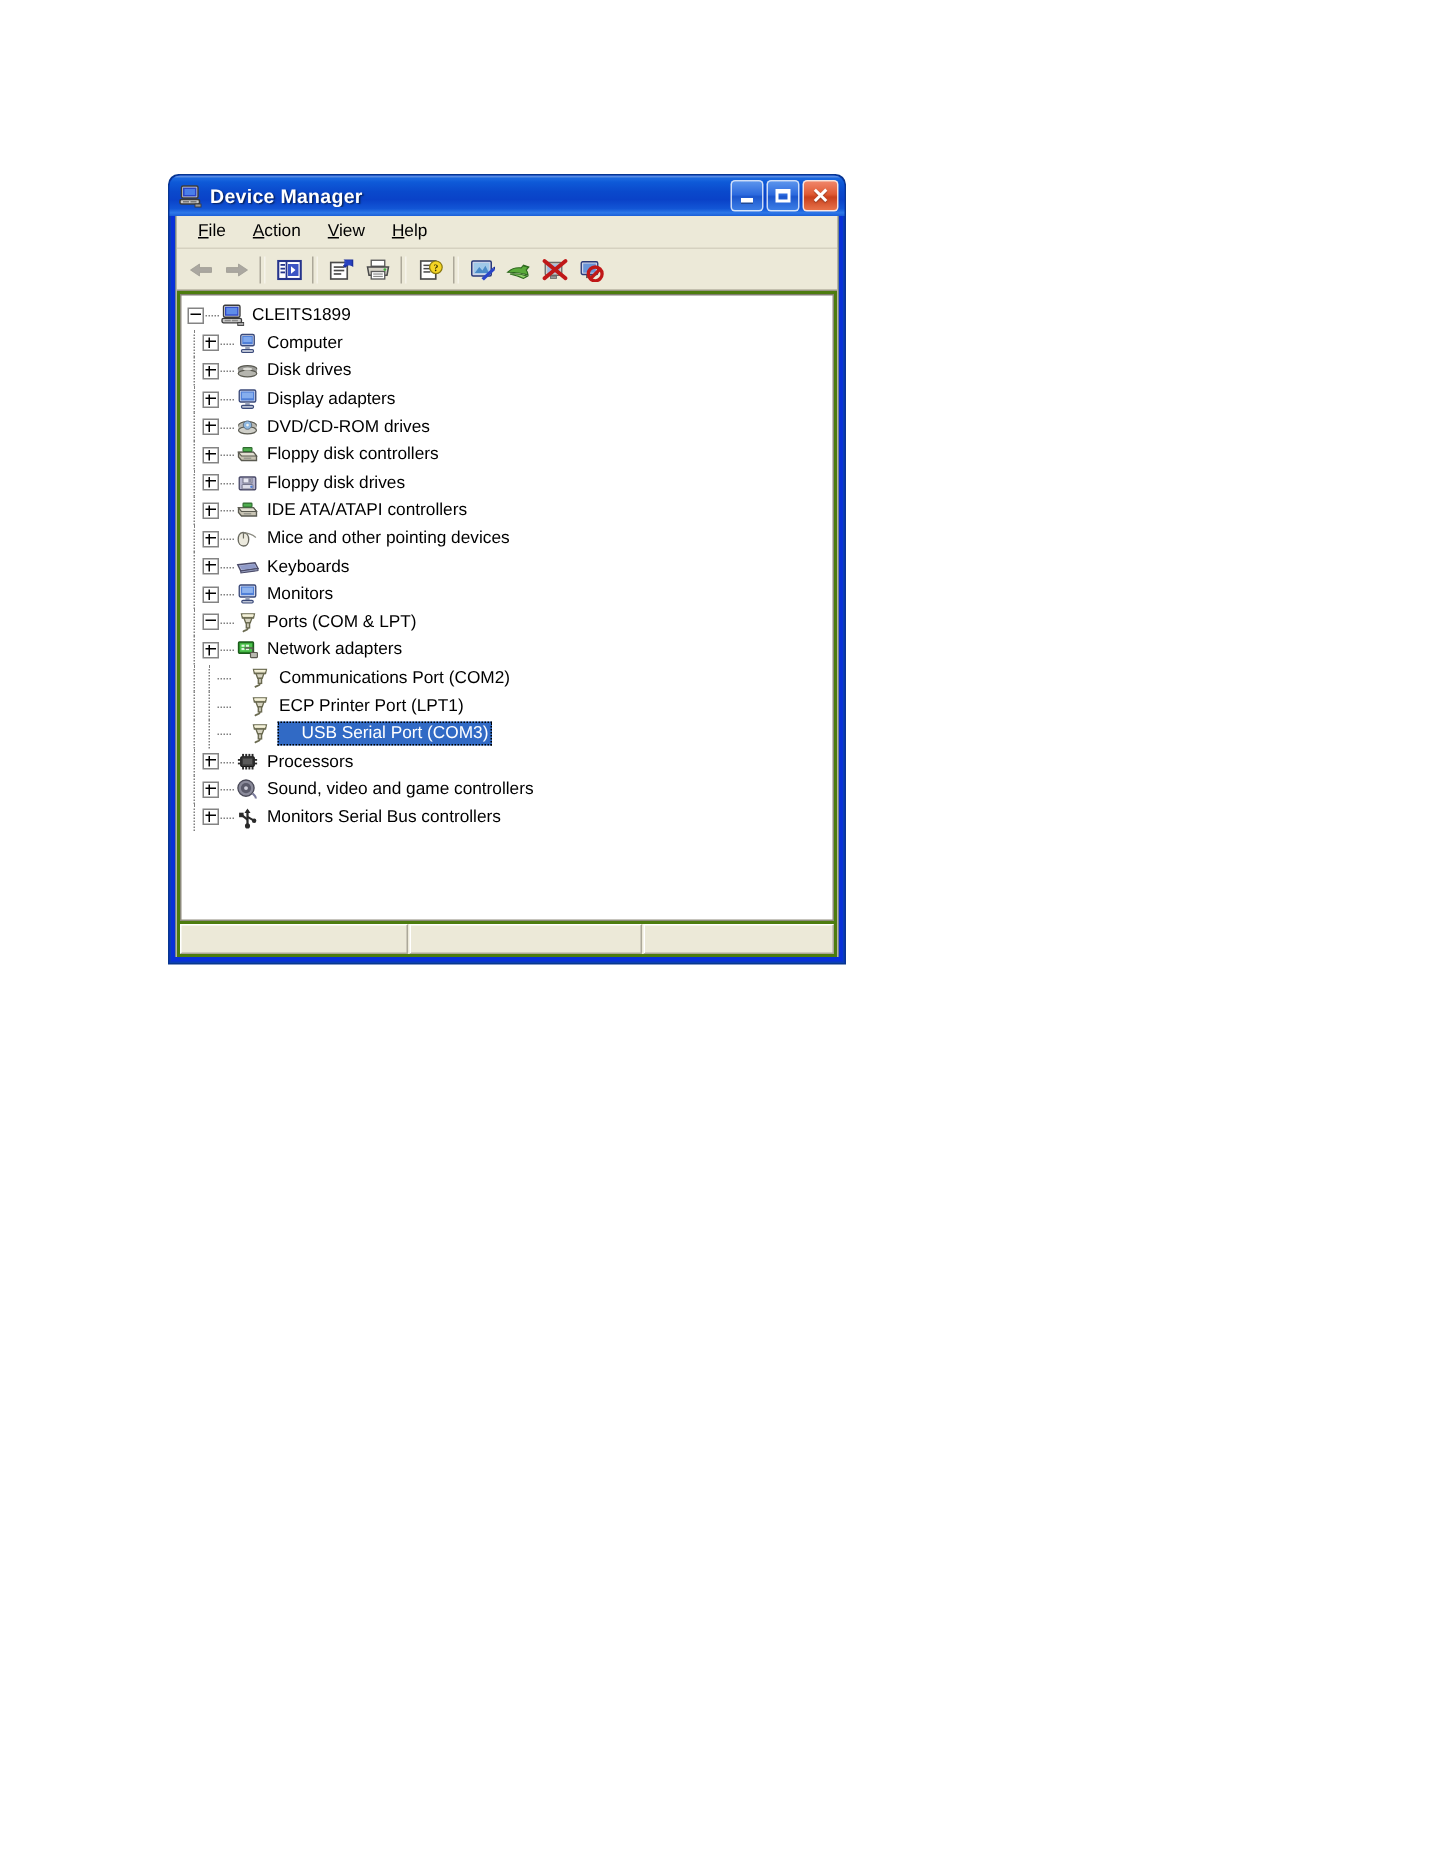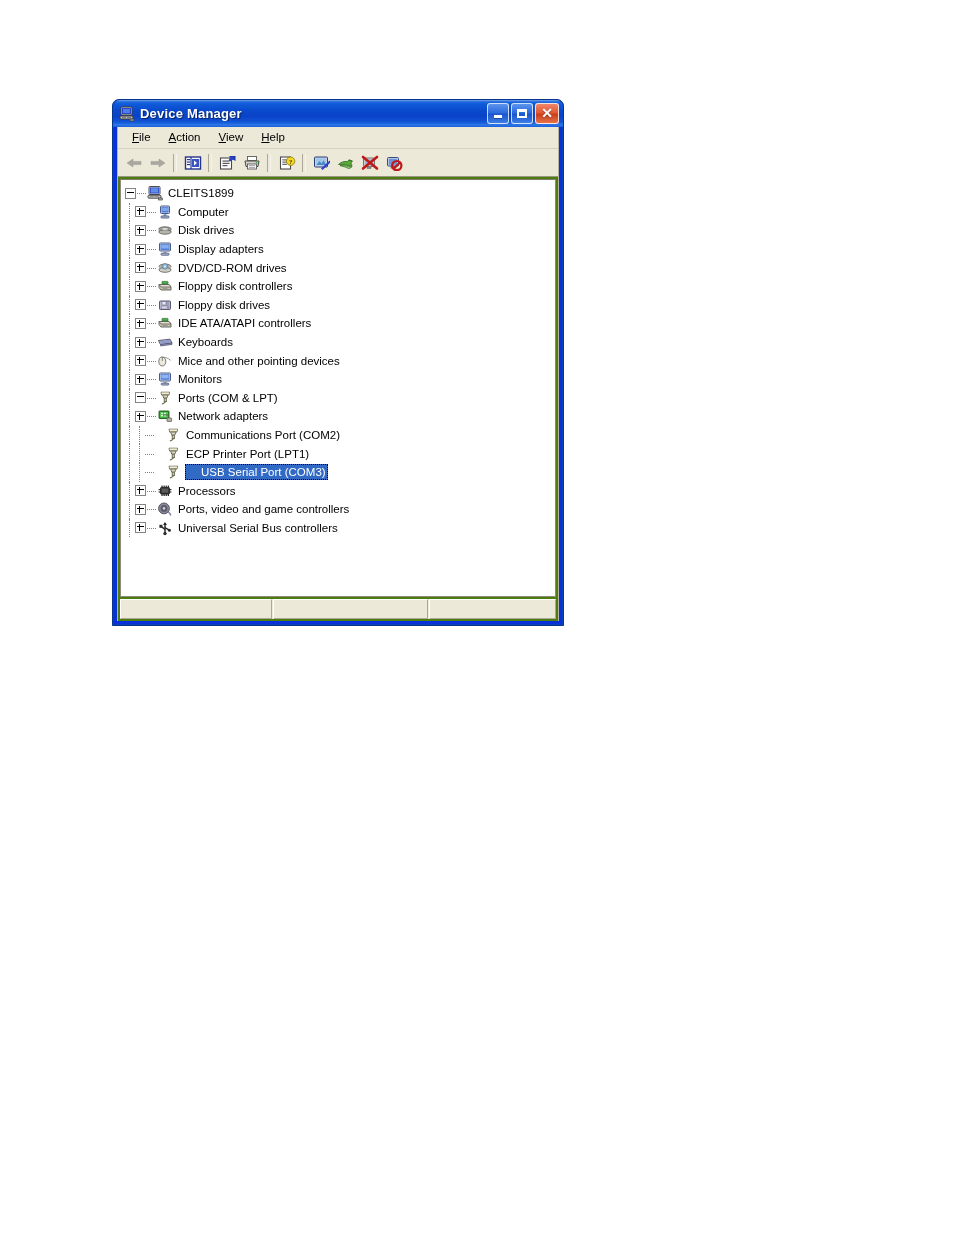--- a/index.html
+++ b/index.html
@@ -16,21 +16,21 @@
     position: relative;
     width: 954px;
     height: 1235px;
     background: #ffffff;
   }
 
   
   .window {
     position: absolute;
     left: 112px;
-    top: 99px;
+    top: 116px;
     width: 452px;
     height: 527px;
     background: #0831d9;
     border: 1px solid #08368f;
     border-radius: 7px 7px 0 0;
     box-sizing: border-box;
     padding: 0 4px 4px 4px;
     box-shadow: 0 0 0 1px #0b3fb5 inset;
   }
 
@@ -546,36 +546,36 @@
                   <rect x="5" y="3.4" width="6" height="2.6" rx="0.5" fill="#4fae4f" stroke="#2f6a2f" stroke-width="0.7"></rect>
                   <rect x="5.5" y="10" width="5" height="1" fill="#9a9a90"></rect>
                 </svg></span>
               <span class="label">IDE ATA/ATAPI controllers</span>
             </div>
             <div class="node">
               <span class="vline on"></span>
               <span class="expander plus"></span>
               <span class="dash"></span>
               <span class="nodeicon"><svg width="16" height="16" viewBox="0 0 16 16">
+                  <path d="M5 4 C2.6 4 1.8 6.4 1.8 8.6 C1.8 11.2 3.2 13 5.4 13 C7.6 13 8.8 11 8.8 8.6 C8.8 6.2 7.6 4 5 4 Z" fill="#eceade" stroke="#6a6a60" stroke-width="0.9"></path>
+                  <path d="M5.3 4 L5.3 8" stroke="#6a6a60" stroke-width="0.8"></path>
+                  <path d="M5.3 4.2 C8.5 4.2 11 5 13.6 7.4" fill="none" stroke="#8a8a80" stroke-width="0.9"></path>
+                </svg></span>
+              <span class="label">Mice and other pointing devices</span>
+            </div>
+            <div class="node">
+              <span class="vline on"></span>
+              <span class="expander plus"></span>
+              <span class="dash"></span>
+              <span class="nodeicon"><svg width="16" height="16" viewBox="0 0 16 16">
                   <path d="M1.5 6.5 L13 5.2 L15 9 L3.5 10.6 Z" fill="#b9bedc" stroke="#4a4a68" stroke-width="0.9"></path>
                   <path d="M2.8 7.2 L12.6 6 L13.9 8.6 L4.2 9.8 Z" fill="#8f9ac8"></path>
                   <path d="M3.5 10.6 L15 9 L15 10.4 L3.6 12 Z" fill="#98a0c0" stroke="#4a4a68" stroke-width="0.7"></path>
                 </svg></span>
               <span class="label">Keyboards</span>
-            </div>
-            <div class="node">
-              <span class="vline on"></span>
-              <span class="expander plus"></span>
-              <span class="dash"></span>
-              <span class="nodeicon"><svg width="16" height="16" viewBox="0 0 16 16">
-                  <path d="M5 4 C2.6 4 1.8 6.4 1.8 8.6 C1.8 11.2 3.2 13 5.4 13 C7.6 13 8.8 11 8.8 8.6 C8.8 6.2 7.6 4 5 4 Z" fill="#eceade" stroke="#6a6a60" stroke-width="0.9"></path>
-                  <path d="M5.3 4 L5.3 8" stroke="#6a6a60" stroke-width="0.8"></path>
-                  <path d="M5.3 4.2 C8.5 4.2 11 5 13.6 7.4" fill="none" stroke="#8a8a80" stroke-width="0.9"></path>
-                </svg></span>
-              <span class="label">Mice and other pointing devices</span>
             </div>
             <div class="node">
               <span class="vline on"></span>
               <span class="expander plus"></span>
               <span class="dash"></span>
               <span class="nodeicon"><svg width="16" height="16" viewBox="0 0 16 16">
                   <rect x="2.5" y="2" width="11" height="8" rx="1" fill="#d6dcec" stroke="#3b4a7a" stroke-width="0.9"></rect>
                   <rect x="3.6" y="3" width="8.8" height="5.8" fill="#4f7fd8"></rect>
                   <rect x="4.4" y="3.7" width="7.2" height="3.6" fill="#8fb4ee"></rect>
                   <rect x="6.6" y="10.3" width="2.8" height="2" fill="#9aa3b8"></rect>
@@ -676,36 +676,36 @@
             <div class="node">
               <span class="vline on"></span>
               <span class="expander plus"></span>
               <span class="dash"></span>
               <span class="nodeicon"><svg width="16" height="16" viewBox="0 0 16 16">
                   <circle cx="7" cy="7.4" r="5.4" fill="#8a8a9a" stroke="#4a4a58" stroke-width="0.9"></circle>
                   <circle cx="7" cy="7.4" r="3.4" fill="#5a5a6a"></circle>
                   <circle cx="7" cy="7.4" r="1.3" fill="#cdcdd8"></circle>
                   <path d="M11.4 11 C13 12.4 13.6 13.4 13.6 14.4" fill="none" stroke="#7a7a9a" stroke-width="1.4"></path>
                 </svg></span>
-              <span class="label">Ports, video and game controllers</span>
+              <span class="label">Sound, video and game controllers</span>
             </div>
             <div class="node">
               <span class="vline on"></span>
               <span class="expander plus"></span>
               <span class="dash"></span>
               <span class="nodeicon"><svg width="16" height="16" viewBox="0 0 16 16">
                   <path d="M8 13.6 L8 3.4" stroke="#2a2a2a" stroke-width="1.5" fill="none"></path>
                   <path d="M8 2 L10 5 L6 5 Z" fill="#2a2a2a"></path>
                   <circle cx="8" cy="13.6" r="1.7" fill="#2a2a2a"></circle>
                   <path d="M8 9.4 L4.4 6.6" stroke="#2a2a2a" stroke-width="1.4" fill="none"></path>
                   <rect x="2.4" y="4.8" width="3" height="3" fill="#2a2a2a"></rect>
                   <path d="M8 7.6 L11.8 9.8" stroke="#2a2a2a" stroke-width="1.4" fill="none"></path>
                   <circle cx="12.4" cy="10.2" r="1.5" fill="#2a2a2a"></circle>
                 </svg></span>
-              <span class="label">Universal Serial Bus controllers</span>
+              <span class="label">Monitors Serial Bus controllers</span>
             </div>
           </div>
     </div>
 
     <div class="statusbar">
       <span class="spane p1"></span>
       <span class="spane p2"></span>
       <span class="spane p3"></span>
     </div>
 

